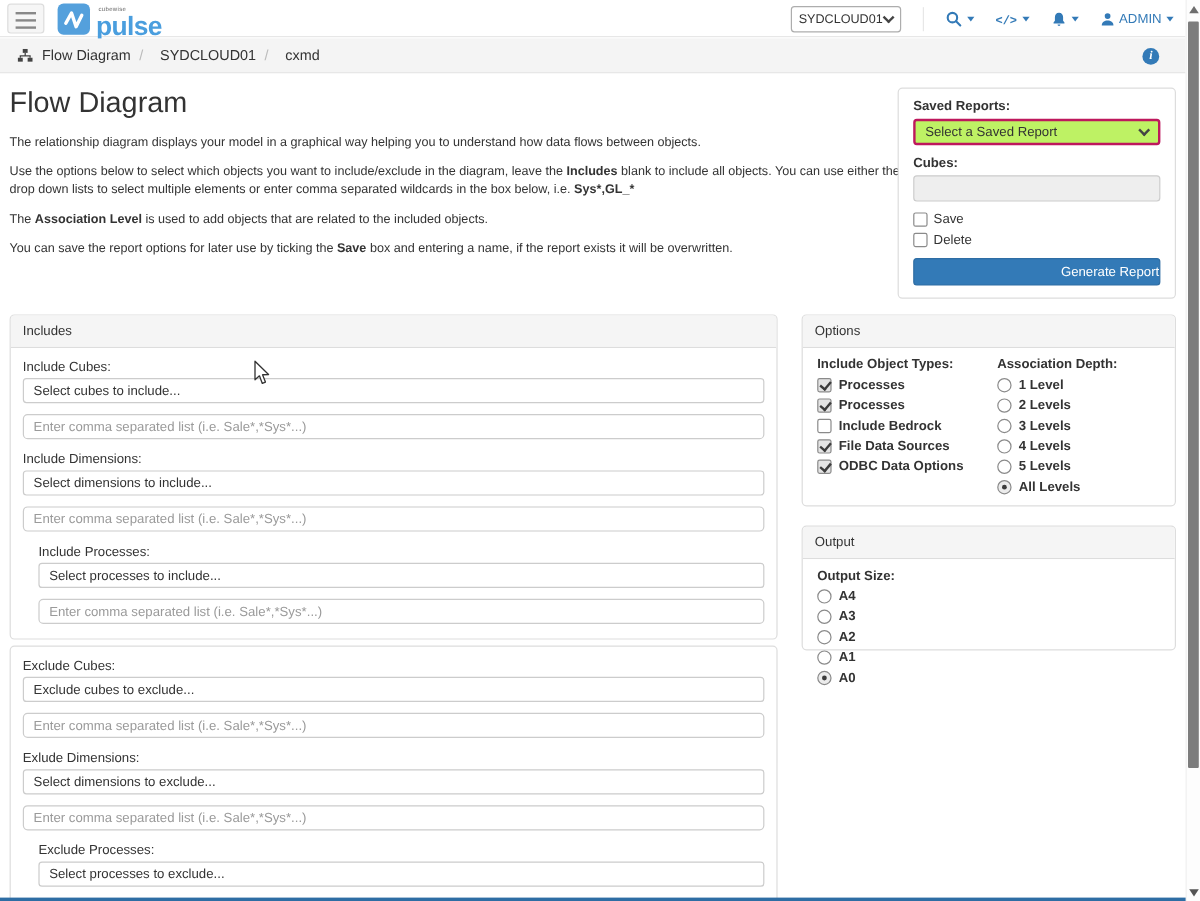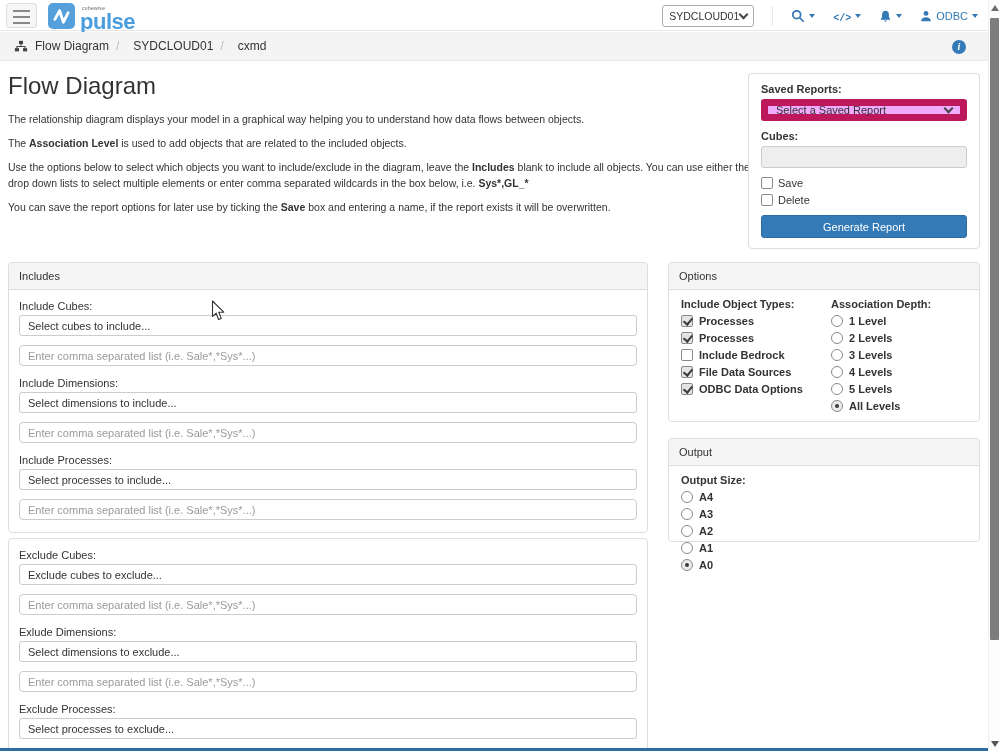--- a/index.html
+++ b/index.html
@@ -53,48 +53,48 @@
 
   
   .panel { position:absolute; background:#fff; border:1px solid #ddd; border-radius:4px; }
   .panel-h { background:#f5f5f5; border-bottom:1px solid #ddd; border-radius:3px 3px 0 0;
              padding:7px 10px; font-size:11px; color:#333; }
   .panel-b { padding:10px; }
 
   
   .saved { left:748px; top:73px; width:232px; padding:9px 12px 10px 12px; }
   .ctl-label { font-size:11px; font-weight:bold; color:#333; display:block; margin-bottom:4px; }
-  .select-like { height:22px; border:7px solid #be185d; border-radius:3px; background:#f0abfc; display:flex;
+  .select-like { height:22px; border:2px solid #be185d; border-radius:3px; background:#bef264; display:flex;
                  align-items:center; justify-content:space-between; padding:0 8px; margin-bottom:9px; cursor:pointer; }
   .select-like .val { font-size:11px; color:#333; }
   .dis-input { width:100%; height:22px; background:#eee; border:1px solid #ccc; border-radius:3px;
                margin-bottom:9px; }
   .chk-row { display:flex; align-items:center; gap:5px; margin-bottom:5px; cursor:pointer; }
   .chk-row .lbl { font-size:11px; color:#333; }
   .btn-primary { width:100%; height:23px; background:#337ab7; border:1px solid #2e6da4; border-radius:3px;
                  color:#fff; font-size:11px; font-family:"Liberation Sans", sans-serif; cursor:pointer;
-                 margin-top:4px; }
+                 margin-top:4px;text-align:right; }
 
   
   .cb { width:12px; height:12px; border:1px solid #8a8a8a; background:#fff; border-radius:2px;
         display:inline-block; position:relative; flex:0 0 auto; cursor:pointer; }
   .cb.checked { background:#e4e4e4; }
   .cb.checked::after { content:""; position:absolute; left:3px; top:0px; width:4px; height:7px;
                        border-right:2px solid #3c3c3c; border-bottom:2px solid #3c3c3c; transform:rotate(40deg); }
   .rb { width:12px; height:12px; border:1px solid #8a8a8a; background:#fff; border-radius:50%;
         display:inline-block; position:relative; flex:0 0 auto; cursor:pointer; }
   .rb.checked { background:#ececec; }
   .rb.checked::after { content:""; position:absolute; left:3px; top:3px; width:4px; height:4px;
                        border-radius:50%; background:#3c3c3c; }
 
   
   .includes { left:8px; top:262px; width:640px; }
   .excludes { left:8px; top:538px; width:640px; height:300px; }
   .fg { margin-bottom:11px; }
-  .fg:last-child { margin-bottom:2px; }
+  .fg:last-child { margin-bottom:2px;margin-left:13px; }
   .fg .fg-label { font-size:11px; color:#333; display:block; margin-bottom:3px; }
   .sel-box { height:21px; border:1px solid #ccc; border-radius:3px; background:#fff; display:flex;
              align-items:center; padding:0 8px; font-size:11px; color:#333; margin-bottom:9px; cursor:pointer; }
   .wild-input { width:100%; height:21px; border:1px solid #ccc; border-radius:4px; padding:0 8px;
                 font-size:11px; color:#555; font-family:"Liberation Sans", sans-serif; }
   .wild-input::placeholder { color:#9a9a9a; opacity:1; }
 
   
   .options { left:668px; top:262px; width:312px; height:160px; }
   .output  { left:668px; top:438px; width:312px; height:104px; }
@@ -164,21 +164,21 @@
           <path d="M8 1.5c-2.6 0-4.2 2-4.2 4.5v3.6L2.4 11.5v1h11.2v-1L12.2 9.6V6c0-2.5-1.6-4.5-4.2-4.5z" fill="#337ab7"></path>
           <path d="M6.5 13.5a1.5 1.5 0 0 0 3 0z" fill="#337ab7"></path>
         </svg>
         <span class="caret"></span>
       </div>
       <div class="navitem">
         <svg width="12" height="12" viewBox="0 0 16 16">
           <circle cx="8" cy="4.5" r="3.2" fill="#337ab7"></circle>
           <path d="M1.5 15c0-3.5 3-5.5 6.5-5.5s6.5 2 6.5 5.5z" fill="#337ab7"></path>
         </svg>
-        <span class="admin-label">ODBC</span>
+        <span class="admin-label">ADMIN</span>
         <span class="caret"></span>
       </div>
     </div>
   </div>
 
   <div class="crumbbar">
     <svg width="14" height="13" viewBox="0 0 16 16">
       <rect x="5.5" y="1" width="5" height="4" fill="#444"></rect>
       <rect x="0.5" y="10" width="5" height="4" fill="#444"></rect>
       <rect x="10.5" y="10" width="5" height="4" fill="#444"></rect>
@@ -188,22 +188,22 @@
     <span class="crumb-sep">/</span>
     <span class="crumb-text">SYDCLOUD01</span>
     <span class="crumb-sep">/</span>
     <span class="crumb-text">cxmd</span>
     <span class="info-btn"></span>
   </div>
 
   <div class="intro">
     <h1>Flow Diagram</h1>
     <p><span>The relationship diagram displays your model in a graphical way helping you to understand how data flows between objects.</span></p>
+    <p><span>Use the options below to select which objects you want to include/exclude in the diagram, leave the </span><b>Includes</b><span> blank to include all objects. You can use either the drop down lists to select multiple elements or enter comma separated wildcards in the box below, i.e. </span><b>Sys*,GL_*</b></p>
     <p><span>The </span><b>Association Level</b><span> is used to add objects that are related to the included objects.</span></p>
-    <p><span>Use the options below to select which objects you want to include/exclude in the diagram, leave the </span><b>Includes</b><span> blank to include all objects. You can use either the drop down lists to select multiple elements or enter comma separated wildcards in the box below, i.e. </span><b>Sys*,GL_*</b></p>
     <p><span>You can save the report options for later use by ticking the </span><b>Save</b><span> box and entering a name, if the report exists it will be overwritten.</span></p>
   </div>
 
   <div class="panel saved">
     <label class="ctl-label">Saved Reports:</label>
     <div class="select-like">
       <span class="val">Select a Saved Report</span>
       <span class="chev"></span>
     </div>
     <label class="ctl-label">Cubes:</label>

